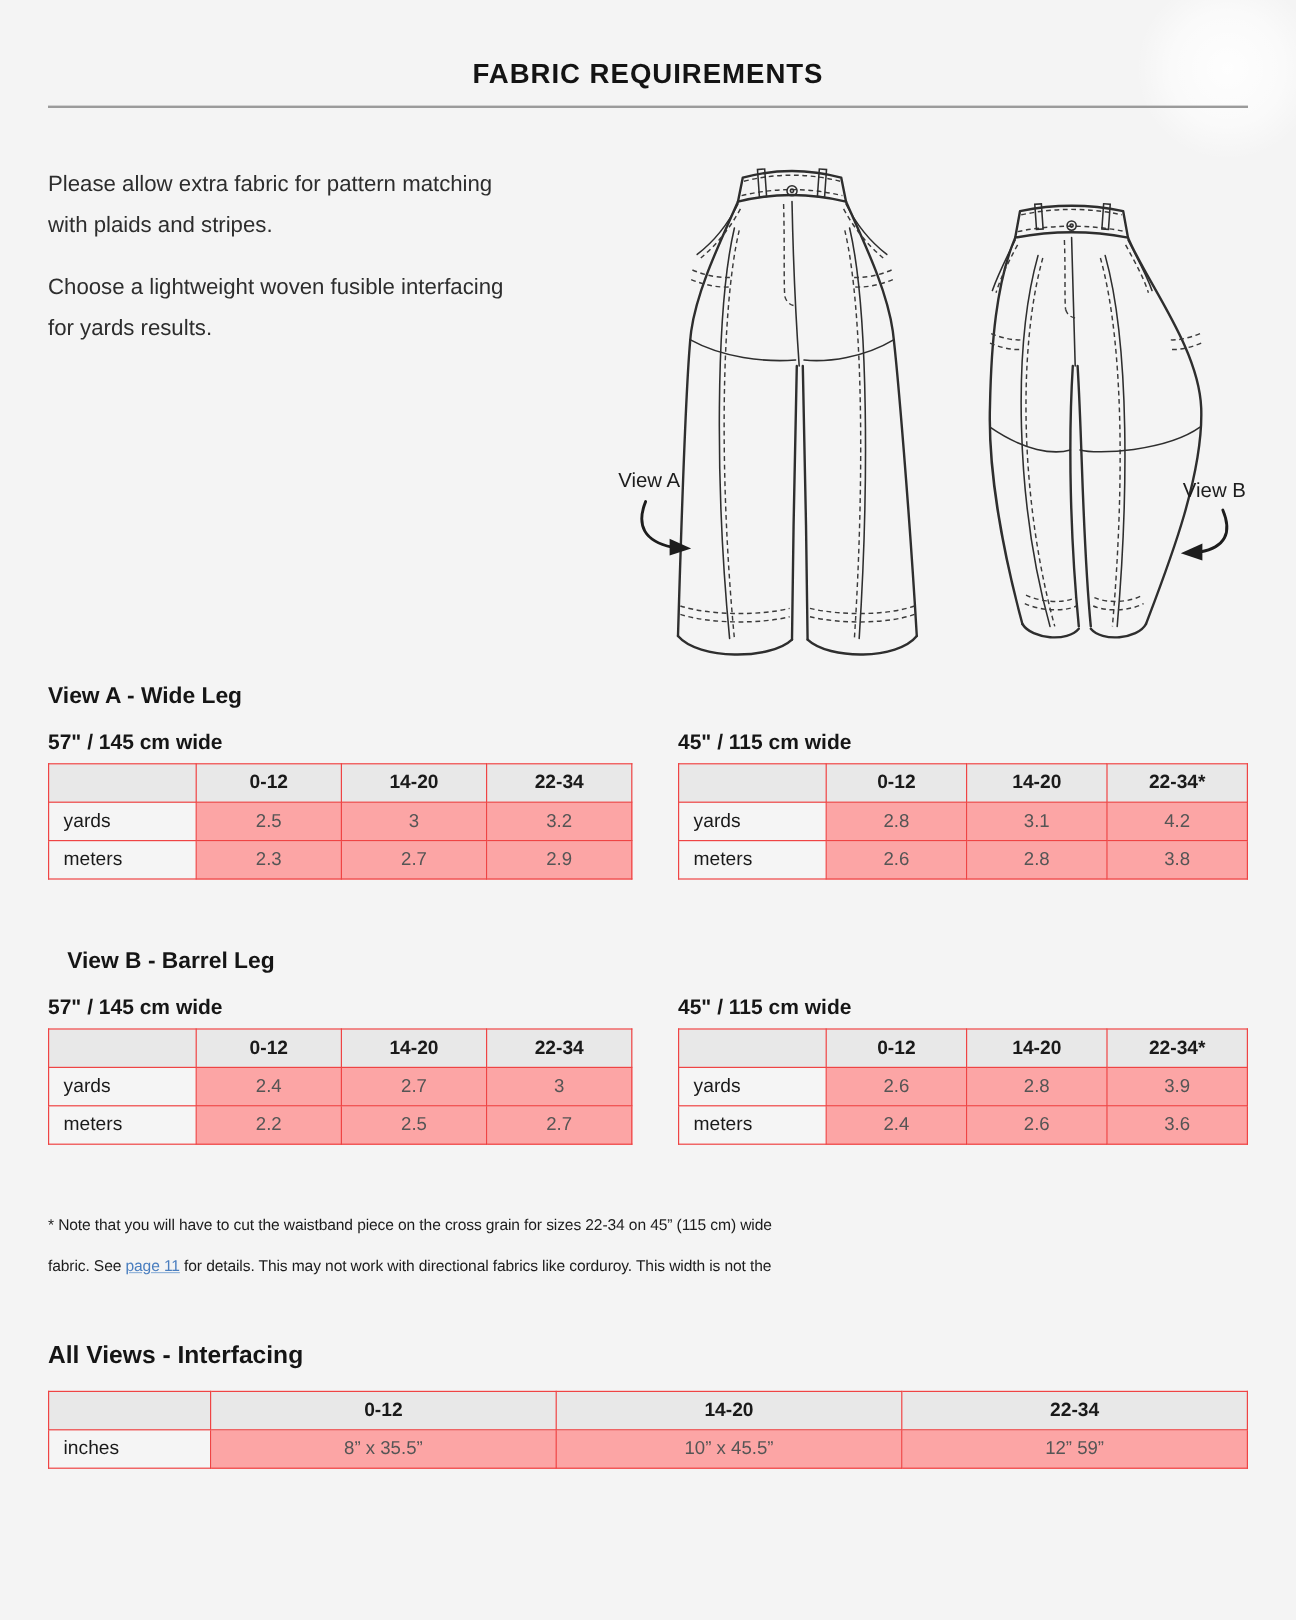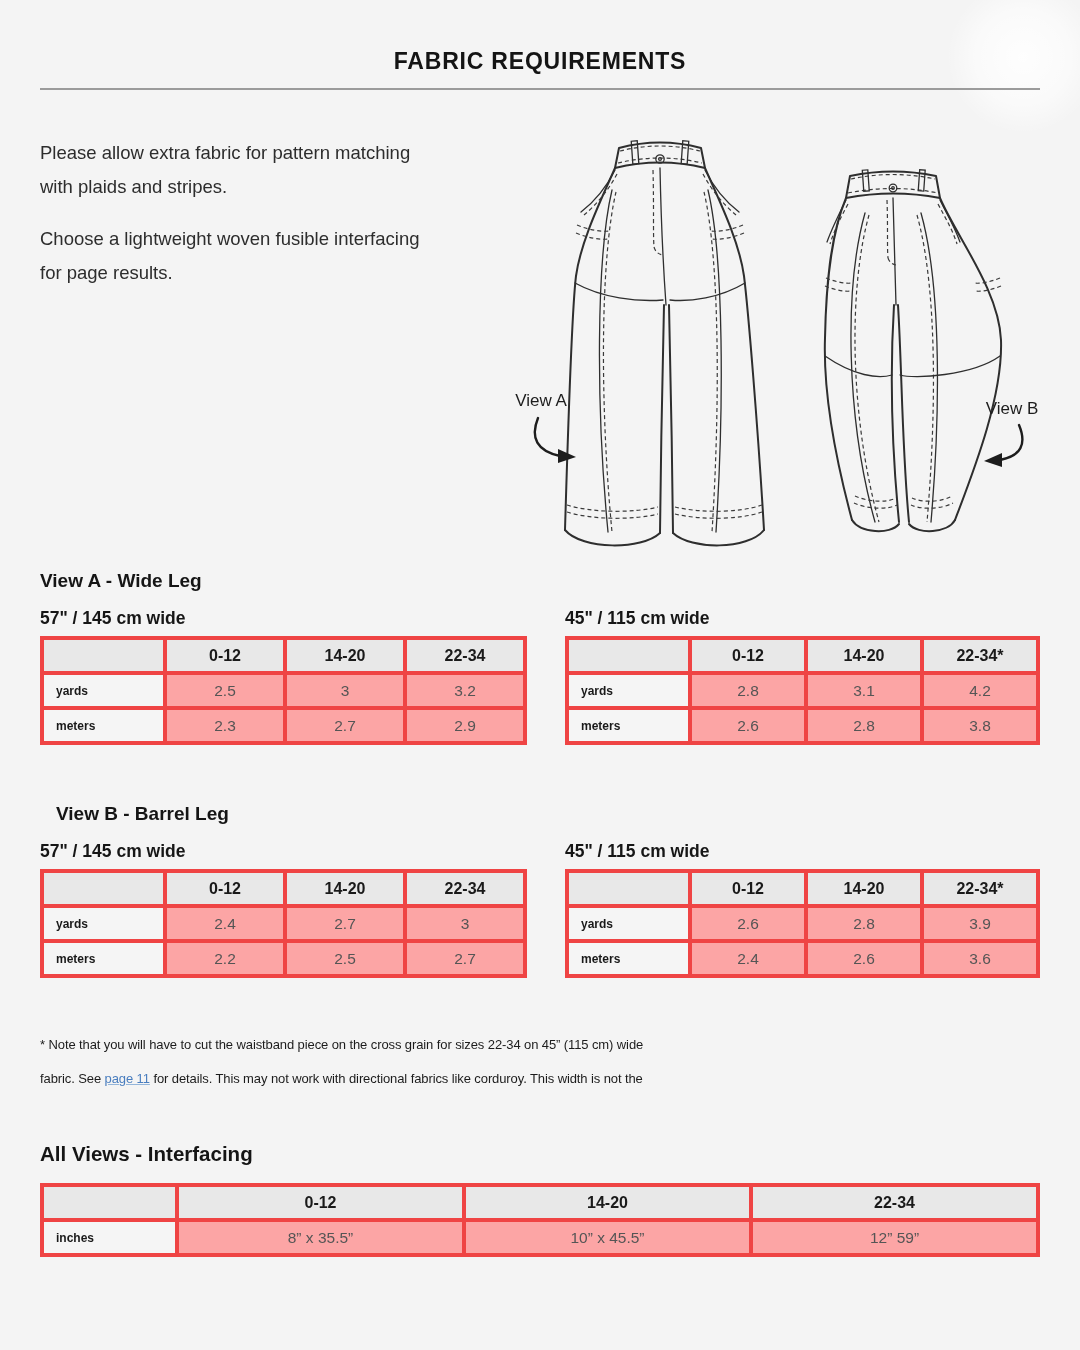--- a/index.html
+++ b/index.html
@@ -33,23 +33,23 @@
   .para .line { font-size:18.5px; line-height:34px; color:#2d2d2d; }
   .figure-col { flex:0 0 auto; width:580px; }
   .figure-col svg { display:block; margin-top:38px; }
 
   .section-title { margin:2px 0 0; font-size:19px; font-weight:bold; color:#151515; }
   .section-title.viewb { margin-top:58px;margin-left:16px; }
   .size-grid { display:grid; grid-template-columns:487px 475px; column-gap:38px; }
   .table-subtitle { margin:16px 0 7px; font-size:17.5px; font-weight:bold; color:#161616; }
 
   table.req { border-collapse:collapse; width:100%; table-layout:fixed; }
-  table.req th, table.req td { border:4px solid #ef4444; height:31px; padding:0; }
+  table.req th, table.req td { border:1px solid #ef4444; height:31px; padding:0; }
   table.req thead th { background:#e8e8e8; font-size:16px; font-weight:bold; text-align:center; }
-  table.req td.rowlabel { font-weight:bold; text-align:left; padding-left:12px; font-size:12px; background:#f5f5f5; }
+  table.req td.rowlabel { font-weight:normal; text-align:left; padding-left:12px; font-size:16px; background:#f5f5f5; }
   table.req td.val { text-align:center; color:#555; font-size:15.5px; background:#fca5a5; }
   col.c0 { width:123px; }
 
   .note { margin-top:50px; font-size:13px; line-height:34px; color:#1c1c1c; letter-spacing:-0.1px; }
   .note a { color:#4a7ebf; text-decoration:underline; text-decoration-color:#94b5da; cursor:pointer; }
 
   .interfacing-title { margin:46px 0 0; font-size:20.5px; font-weight:bold; color:#151515; }
   .interfacing-wrap { margin-top:17px; }
   col.ci0 { width:135px; }
 
@@ -71,21 +71,21 @@
   <hr class="rule">
 
   <div class="content-row">
     <div class="intro-col">
       <div class="para">
         <div class="line">Please allow extra fabric for pattern matching</div>
         <div class="line">with plaids and stripes.</div>
       </div>
       <div class="para">
         <div class="line">Choose a lightweight woven fusible interfacing</div>
-        <div class="line">for page results.</div>
+        <div class="line">for yards results.</div>
       </div>
     </div>
 
     <div class="figure-col">
       <svg width="580" height="440" viewBox="0 0 580 440">
 
         <g>
 
           <path class="outline" d="M137,20 Q178,9 219,20 L223,40 Q178,29 133,40 Z"></path>
           <path class="stitch" d="M136,35 Q178,25 220,35"></path>

